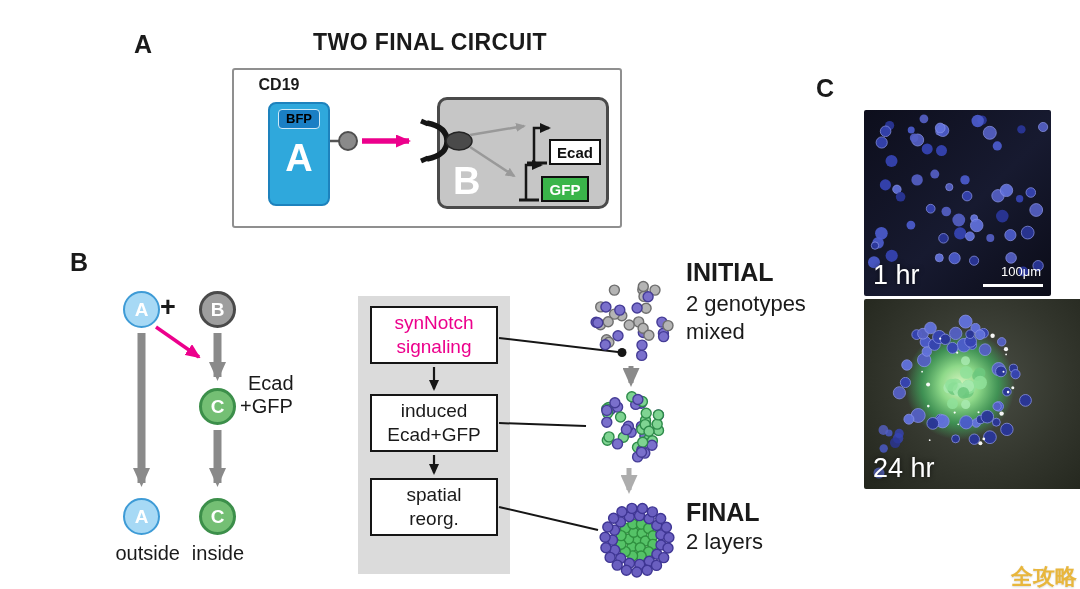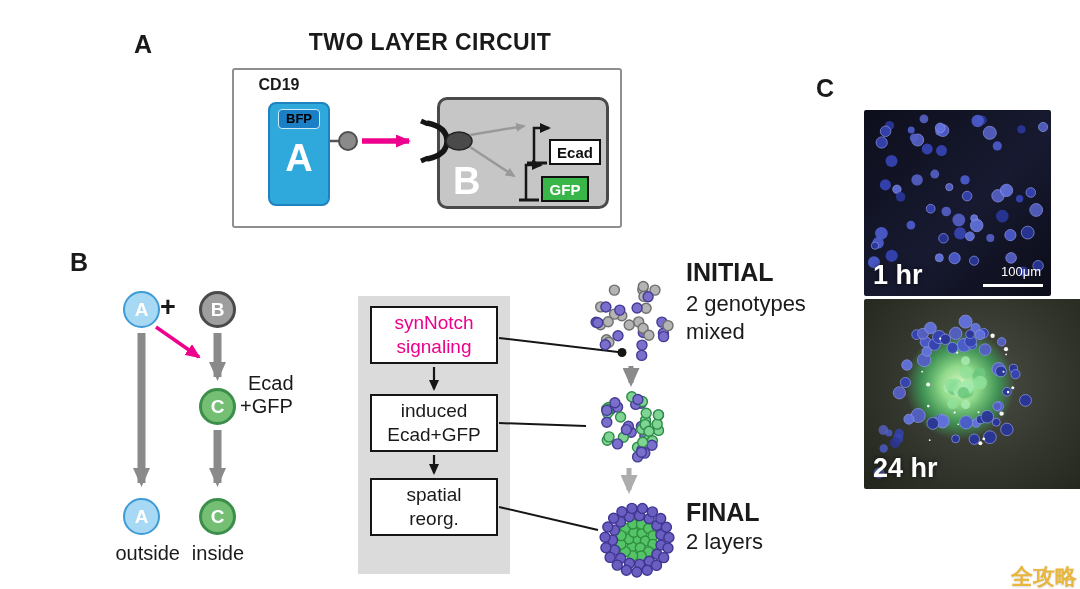--- a/index.html
+++ b/index.html
@@ -68,21 +68,21 @@
   #svg-final   { left:595px; top:498px; }
 
   
   .pc-label { left:816px; top:74px; font-size:25px; font-weight:700; z-index:3; }
   .micro-img { position:absolute; overflow:hidden; border-radius:2px; z-index:1; }
   .img1 { left:864px; top:110px; width:187px; height:186px;
           background:linear-gradient(135deg,#0d0e1c 0%,#171a30 55%,#0b0c18 100%); }
   .img2 { left:864px; top:299px; width:225px; height:190px;
           background:radial-gradient(circle at 52% 44%, #4a4e45 0%, #33362d 55%, #22251c 100%); }
   .micro-svg { position:absolute; left:0; top:0; }
-  .time-label { position:absolute; left:9px; bottom:5px; color:#fff; font-size:27px; font-weight:700;
+  .time-label { position:absolute; left:9px; bottom:5px; color:#fff; font-size:27px; font-weight:400;
                 text-shadow:0 0 5px rgba(0,0,0,.7); z-index:2; }
   .scale-text { position:absolute; right:10px; bottom:17px; color:#fff; font-size:13px; z-index:2; }
   .scale-bar  { position:absolute; right:8px; bottom:9px; width:60px; height:3px; background:#fff; z-index:2; }
 
   
   .overlay { position:absolute; left:0; top:0; z-index:2; pointer-events:none; }
   .watermark { right:3px; bottom:-3px; font-size:22px; font-weight:700; color:#E8B63C; z-index:6;
                text-shadow:0 1px 2px rgba(0,0,0,.15); }
 </style>
 </head>
@@ -146,21 +146,21 @@
     <line x1="499" y1="338" x2="618" y2="352" stroke="#161616" stroke-width="2"></line>
     <circle cx="622" cy="352.5" r="4.5" fill="#161616"></circle>
     <line x1="499" y1="423" x2="586" y2="426" stroke="#161616" stroke-width="2"></line>
     <line x1="499" y1="507" x2="598" y2="530" stroke="#161616" stroke-width="2"></line>
 
     <line x1="631" y1="366" x2="631" y2="383" stroke="#8A8A8A" stroke-width="5" marker-end="url(#mGrayBig)"></line>
     <line x1="629" y1="468" x2="629" y2="490" stroke="#ADADAD" stroke-width="5" marker-end="url(#mGrayLight)"></line>
   </svg>
 
   <div class="abs pa-label">A</div>
-  <div class="abs pa-title">TWO LAYER CIRCUIT</div>
+  <div class="abs pa-title">TWO FINAL CIRCUIT</div>
   <div class="abs pa-cd19">CD19</div>
 
   <div class="abs pb-label">B</div>
   <div class="circle c-blue" id="circleA">A</div>
   <div class="abs plus">+</div>
   <div class="circle c-gray" id="circleB">B</div>
   <div class="circle c-green" id="circleC">C</div>
   <div class="abs ecadgfp">
     <div class="l1">Ecad</div>
     <div class="l2">+GFP</div>

